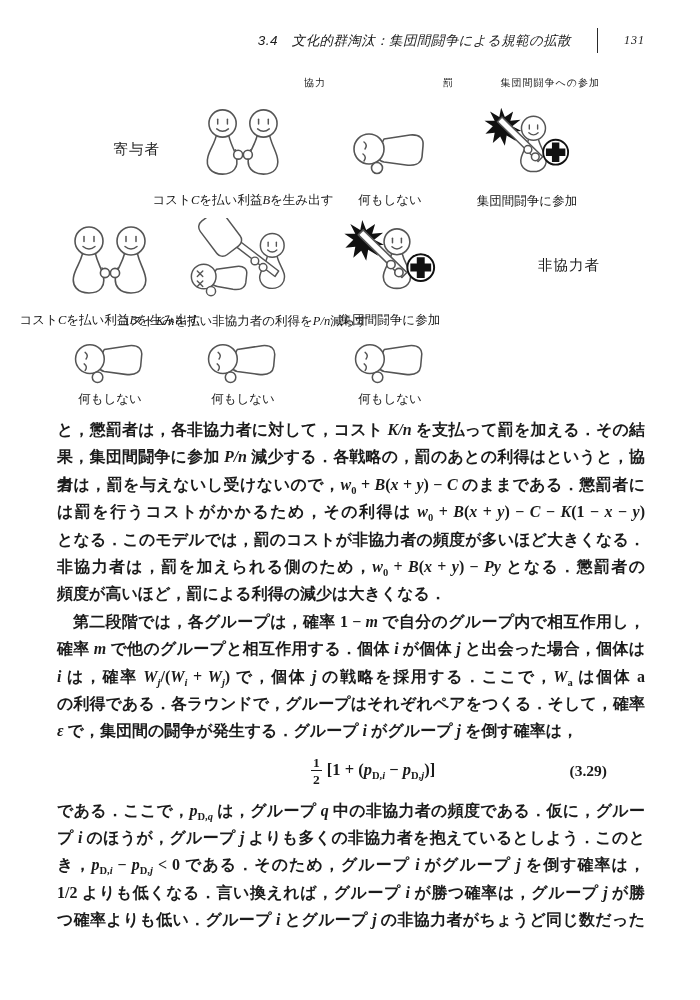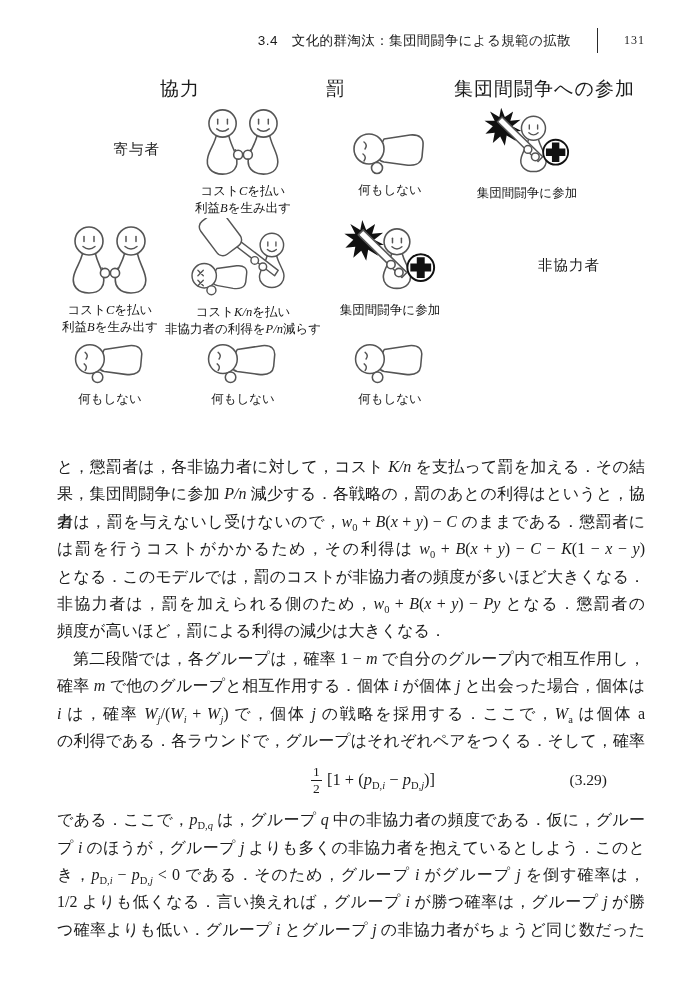--- a/index.html
+++ b/index.html
@@ -5,58 +5,58 @@
   html,body { margin:0; padding:0; }
   body {
     width:700px; height:1000px; background:#ffffff; position:relative;
     font-family:"Liberation Serif", serif; color:#1b1b1b; overflow:hidden;
   }
   .page { position:absolute; inset:0; }
 
   
   .page-header {
     position:absolute; top:28px; left:0; right:55px;
-    display:flex; justify-content:flex-end; align-items:center; gap:26px;
+    display:flex; justify-content:flex-end; align-items:center; gap:26px;font-style:italic;
   }
   .section-title { font-family:"Liberation Sans", sans-serif; font-size:13.5px; letter-spacing:.4px; }
   .hdr-bar { width:1px; height:25px; background:#2a2a2a; }
   .page-number { font-size:12px; letter-spacing:1px; }
 
   
   .figure { position:absolute; top:76px; left:60px; width:540px; }
   .fig-grid {
     display:grid;
     grid-template-columns:100px 166px 128px 146px;
     grid-template-rows:30px 112px 120px 70px;
   }
   .fig-colhead {
-    font-family:"Liberation Sans", sans-serif; font-size:19px;
-    text-align:left; align-self:start; letter-spacing:1px; white-space:nowrap;
+    font-family:"Liberation Sans", sans-serif; font-size:10px;
+    text-align:right; align-self:start; letter-spacing:1px; white-space:nowrap;
   }
   .fig-rowlabel {
     font-family:"Liberation Sans", sans-serif; font-size:14.5px;
     display:flex; align-items:center; justify-content:flex-end;
     padding-bottom:26px; letter-spacing:1px;
   }
   .fig-cell { display:flex; flex-direction:column; align-items:center; justify-content:flex-end; }
   .fig-cell svg { display:block; margin-bottom:3px; }
-  .fig-capbox { display:flex; flex-direction:column; align-items:center; }
+  .fig-capbox { display:flex; flex-direction:row; align-items:center; }
   .row1 .fig-capbox, .row2 .fig-capbox { height:36px; }
   .row3 .fig-capbox { height:18px; }
   .fig-cap {
     font-family:"Liberation Sans", sans-serif; font-size:12.5px; line-height:17px;
     text-align:center; white-space:nowrap; color:#161616;
   }
   .fig-caption {
     margin-top:8px; text-align:center;
     font-family:"Liberation Sans", sans-serif; font-size:14px; letter-spacing:.5px;
   }
 
   
-  .body-text { position:absolute; top:453px; left:57px; width:588px; font-size:16px; }
+  .body-text { position:absolute; top:416px; left:57px; width:588px; font-size:16px;font-weight:bold; }
   .tline { line-height:27.4px; height:27.4px; text-align:left; }
   .tline.full { text-align:justify; text-align-last:justify; }
   .tline.ind { text-indent:16px; }
 
   .sg-m   { font-family:"Liberation Serif", serif; font-style:italic; }
   .sg-sub  { font-family:"Liberation Serif", serif; font-size:10.5px; vertical-align:-3.5px; }
   .sg-subi { font-family:"Liberation Serif", serif; font-size:10.5px; vertical-align:-3.5px; font-style:italic; }
 
   
   .equation { position:relative; height:52px; display:flex; align-items:center; justify-content:center; }
@@ -283,20 +283,21 @@
         <div class="tline full"><span>果，集団間闘争に参加 </span><span class="sg-m">P/n</span><span> 減少する．各戦略の，罰のあとの利得はというと，協力</span></div>
         <div class="tline full"><span>者は，罰を与えないし受けないので，</span><span class="sg-m">w</span><span class="sg-sub">0</span><span> + </span><span class="sg-m">B</span><span>(</span><span class="sg-m">x</span><span> + </span><span class="sg-m">y</span><span>) − </span><span class="sg-m">C</span><span> のままである．懲罰者に</span></div>
         <div class="tline full"><span>は罰を行うコストがかかるため，その利得は </span><span class="sg-m">w</span><span class="sg-sub">0</span><span> + </span><span class="sg-m">B</span><span>(</span><span class="sg-m">x</span><span> + </span><span class="sg-m">y</span><span>) − </span><span class="sg-m">C</span><span> − </span><span class="sg-m">K</span><span>(1 − </span><span class="sg-m">x</span><span> − </span><span class="sg-m">y</span><span>)</span></div>
         <div class="tline full"><span>となる．このモデルでは，罰のコストが非協力者の頻度が多いほど大きくなる．</span></div>
         <div class="tline full"><span>非協力者は，罰を加えられる側のため，</span><span class="sg-m">w</span><span class="sg-sub">0</span><span> + </span><span class="sg-m">B</span><span>(</span><span class="sg-m">x</span><span> + </span><span class="sg-m">y</span><span>) − </span><span class="sg-m">P</span><span class="sg-m">y</span><span> となる．懲罰者の</span></div>
         <div class="tline"><span>頻度が高いほど，罰による利得の減少は大きくなる．</span></div>
         <div class="tline full ind"><span>第二段階では，各グループは，確率 1 − </span><span class="sg-m">m</span><span> で自分のグループ内で相互作用し，</span></div>
         <div class="tline full"><span>確率 </span><span class="sg-m">m</span><span> で他のグループと相互作用する．個体 </span><span class="sg-m">i</span><span> が個体 </span><span class="sg-m">j</span><span> と出会った場合，個体は</span></div>
         <div class="tline full"><span class="sg-m">i</span><span> は，確率 </span><span class="sg-m">W</span><span class="sg-subi">j</span><span>/(</span><span class="sg-m">W</span><span class="sg-subi">i</span><span> + </span><span class="sg-m">W</span><span class="sg-subi">j</span><span>) で，個体 </span><span class="sg-m">j</span><span> の戦略を採用する．ここで，</span><span class="sg-m">W</span><span class="sg-sub">a</span><span> は個体 a</span></div>
         <div class="tline full"><span>の利得である．各ラウンドで，グループはそれぞれペアをつくる．そして，確率</span></div>
+        <div class="tline"><span class="sg-m">ε</span><span> で，集団間の闘争が発生する．グループ </span><span class="sg-m">i</span><span> がグループ </span><span class="sg-m">j</span><span> を倒す確率は，</span></div>
       </div>
 
     <div class="equation">
       <span class="eq-center">
         <span class="frac">
           <span>1</span>
           <span class="frac-bar"></span>
           <span>2</span>
         </span>
         <span class="eq-body" id="eq-body"><span>[1 + (</span><span class="sg-m">p</span><span class="sg-sub">D,</span><span class="sg-subi">i</span><span> − </span><span class="sg-m">p</span><span class="sg-sub">D,</span><span class="sg-subi">j</span><span>)]</span></span>

